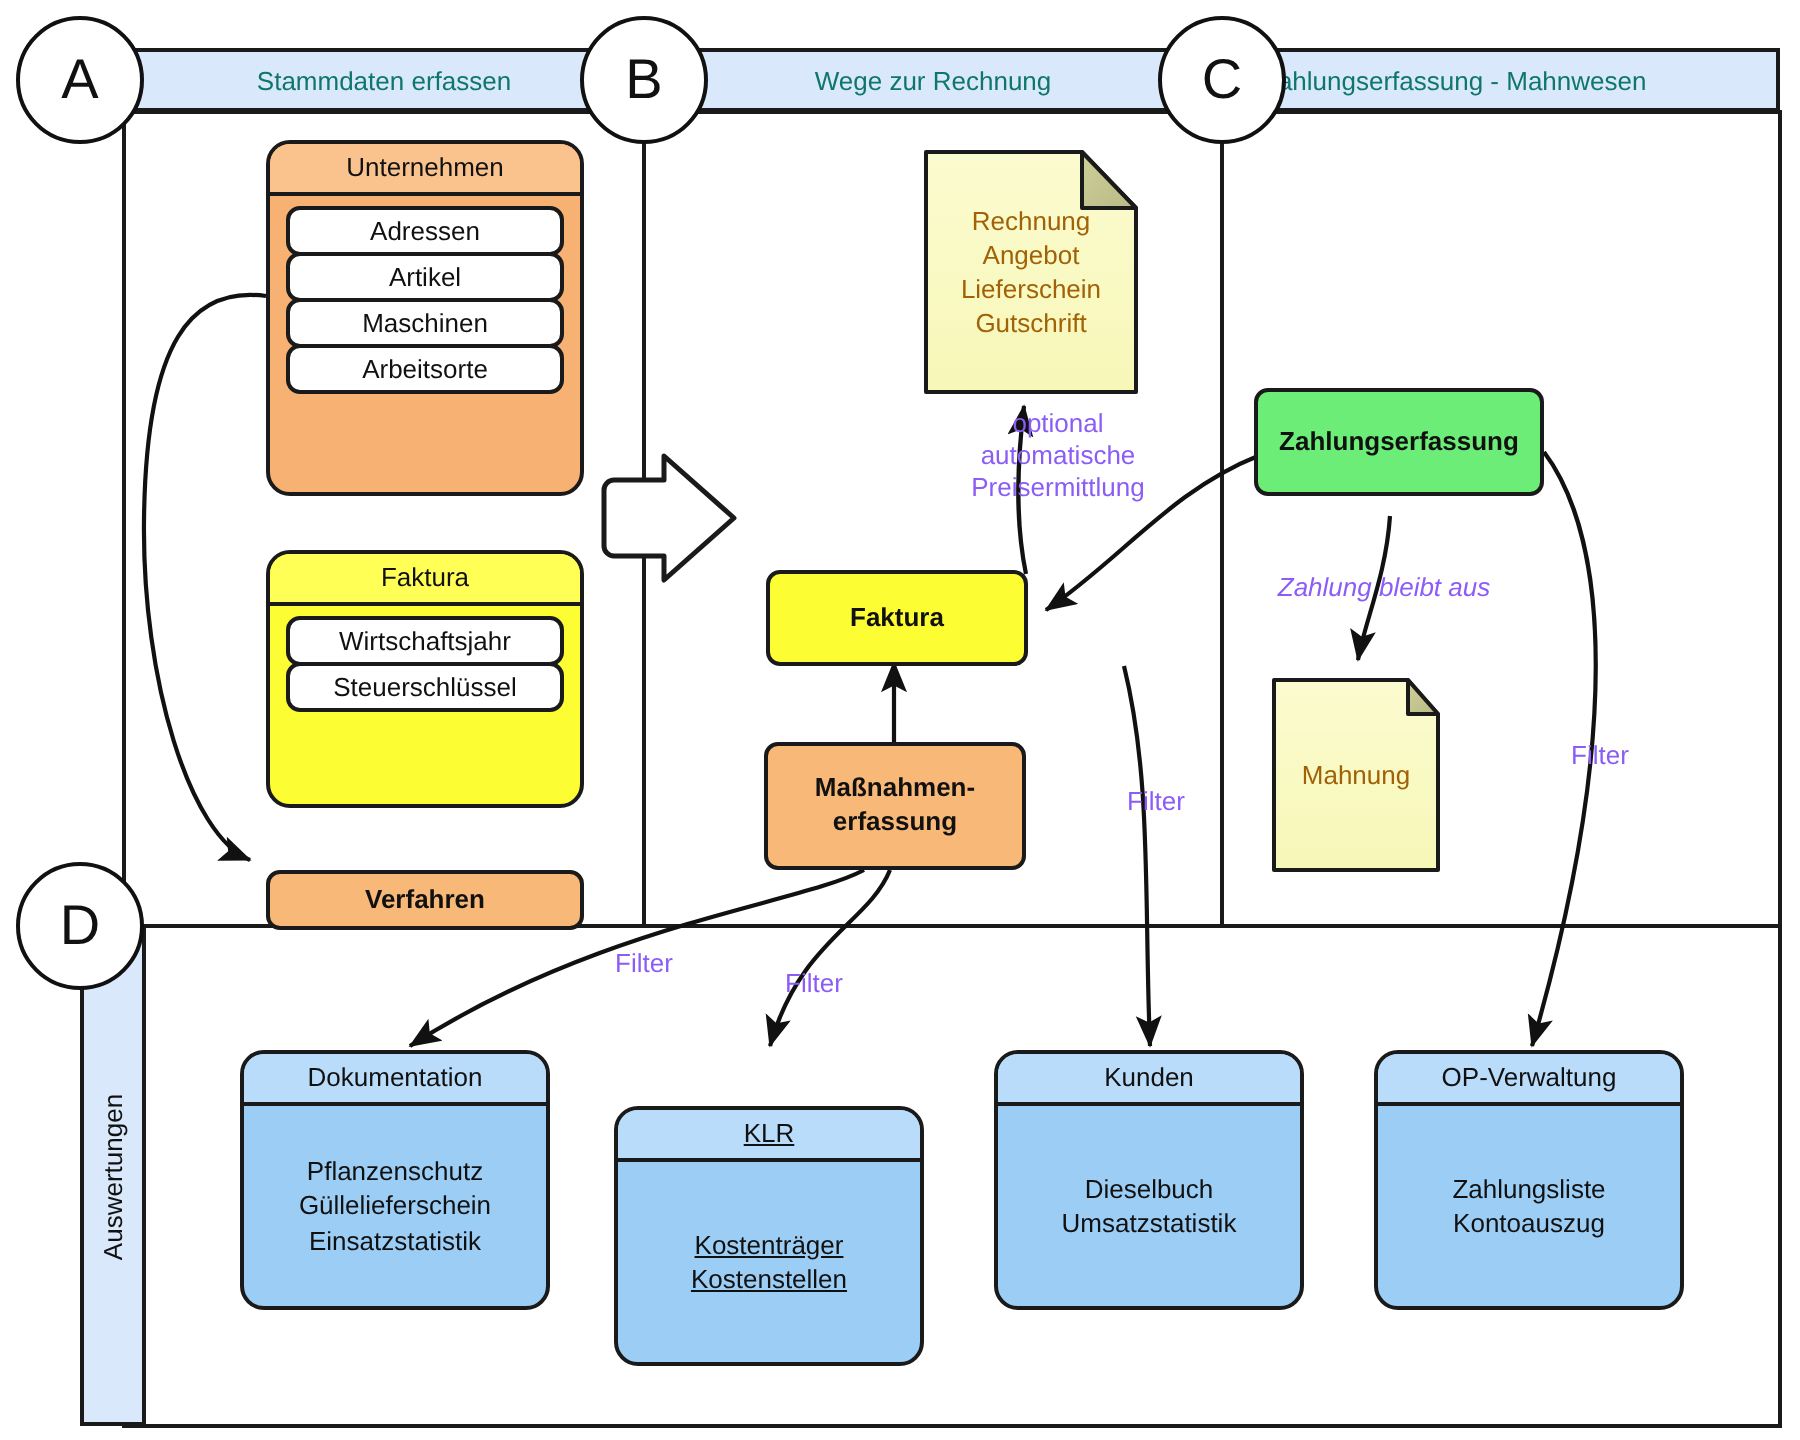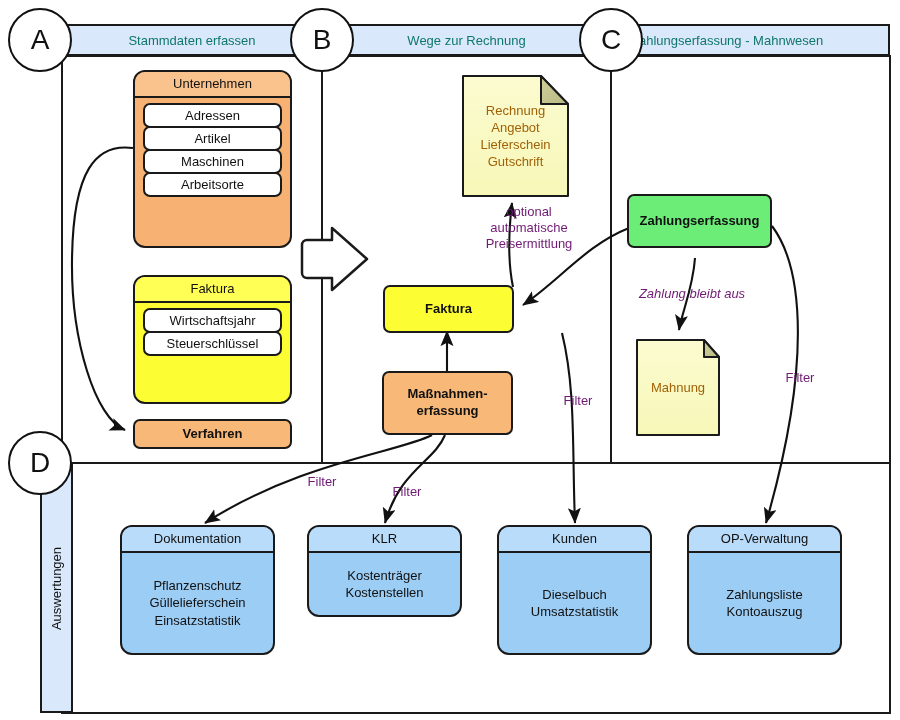--- a/index.html
+++ b/index.html
@@ -163,21 +163,21 @@
   }
   .vlabel span {
     transform: rotate(-90deg);
     white-space: nowrap;
     font-size: 13px;
     color: #111;
   }
   .edge-label {
     position: absolute;
     font-size: 13px;
-    color: #701a75;
+    color: #8b5cf6;
     line-height: 1.22;
     text-align: center;
     white-space: pre-line;
     background: transparent;
   }
 </style>
 </head>
 <body>
 
 <div id="canvas">
@@ -274,21 +274,21 @@
   </div>
 
   <div class="node yellow-group" style="left:133px; top:275px; width:159px; height:129px;">
     <div class="node-title">Faktura</div>
     <div class="sub-list">
       <div class="sub-item">Wirtschaftsjahr</div>
       <div class="sub-item">Steuerschlüssel</div>
     </div>
   </div>
 
-  <div class="plain-box box-orange" style="left:133px; top:419px; width:159px; height:30px;">
+  <div class="plain-box box-orange" style="left:133px; top:435px; width:159px; height:30px;">
     <span>Verfahren</span>
   </div>
 
   <div class="doc-shape" style="left:463px; top:76px; width:105px; height:120px;">
     <div class="doc-text">Rechnung
 Angebot
 Lieferschein
 Gutschrift</div>
   </div>
 
@@ -309,21 +309,21 @@
     <div class="doc-text">Mahnung</div>
   </div>
 
   <div class="node blue-group" style="left:120px; top:525px; width:155px; height:130px;">
     <div class="node-title">Dokumentation</div>
     <div class="group-body">Pflanzenschutz
 Güllelieferschein
 Einsatzstatistik</div>
   </div>
 
-  <div class="node blue-group" style="left:307px; top:525px; width:155px; height:92px;">
+  <div class="node blue-group" style="left:307px; top:553px; width:155px; height:130px;text-decoration:underline;">
     <div class="node-title">KLR</div>
     <div class="group-body">Kostenträger
 Kostenstellen</div>
   </div>
 
   <div class="node blue-group" style="left:497px; top:525px; width:155px; height:130px;">
     <div class="node-title">Kunden</div>
     <div class="group-body">Dieselbuch
 Umsatzstatistik</div>
   </div>

